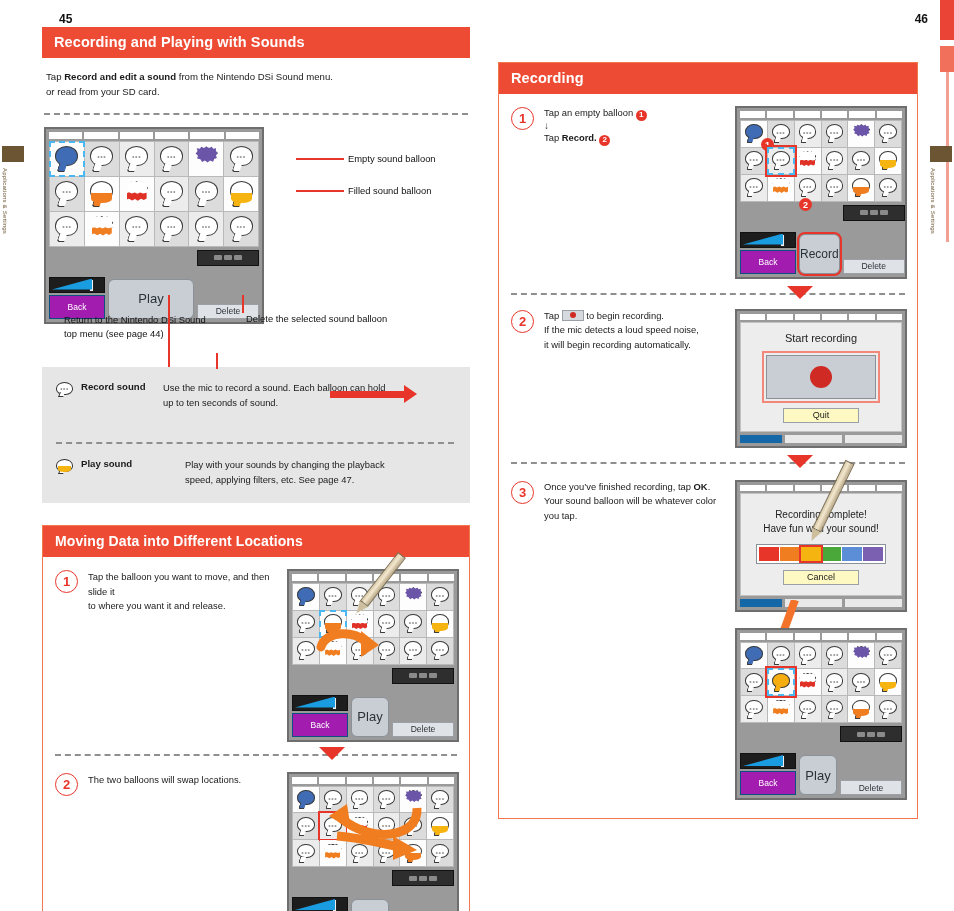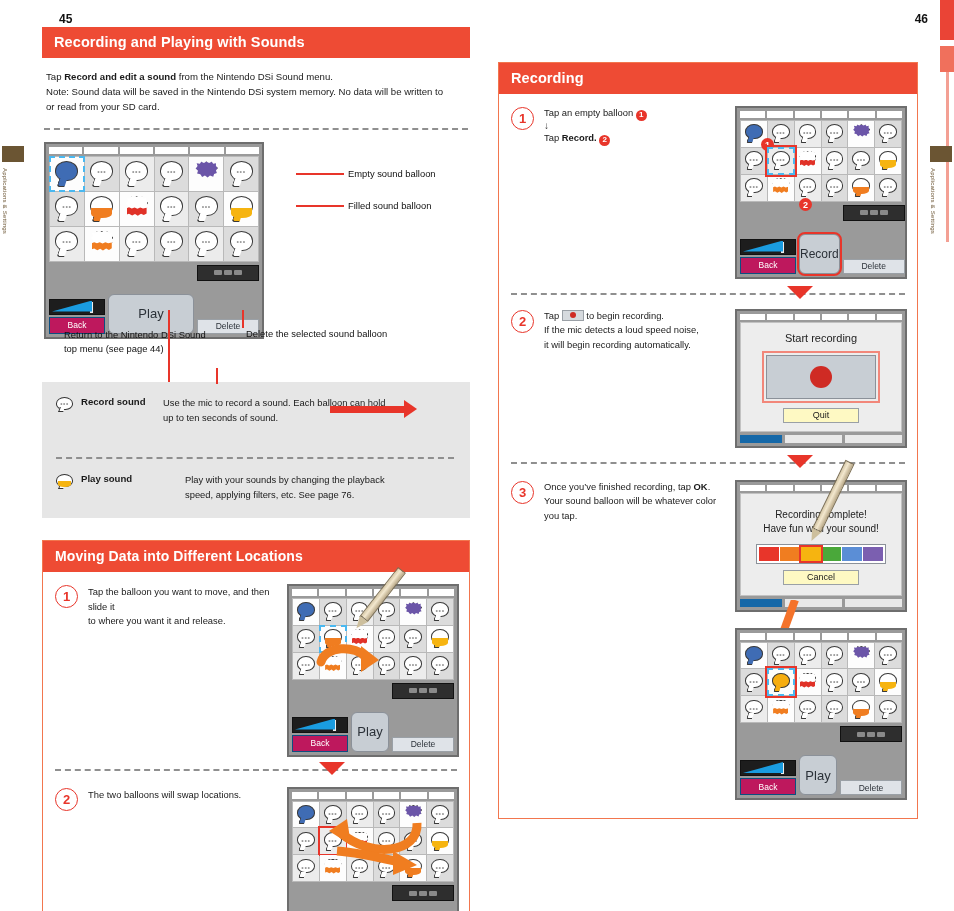--- a/index.html
+++ b/index.html
@@ -124,21 +124,21 @@
     width:56px; height:16px; background:#1d1d1d;
     border:1.5px solid #111; position:relative; overflow:hidden;
   }
   .vol::after {
     content:""; position:absolute; left:2px; bottom:2px;
     width:40px; height:11px; background:#1a9ce0;
     clip-path: polygon(0% 100%, 100% 0%, 100% 100%);
   }
   .vol .knob { position:absolute; right:10px; top:1px; width:5px; height:13px; background:#eee; border:1px solid #222;}
   .btn-back {
-    width:56px; height:17px; background:#be185d; color:#fff;
+    width:56px; height:24px; background:#a21caf; color:#fff;
     font-size:8.5px; display:flex; align-items:center; justify-content:center;
     border:1px solid #0d4f80; font-family:"Liberation Sans",sans-serif;
   }
   .btn-play {
     flex:1; height:40px; background:#c8ced4; border:1.5px solid #8b9199;
     border-radius:6px; display:flex; align-items:center; justify-content:center;
     font-size:13px; color:#2b3138;
   }
   .btn-play.record { font-size:12px; }
   .seq {
@@ -291,21 +291,20 @@
   </div>
 
   <div class="col-left">
 
     <div class="bar">Recording and Playing with Sounds</div>
 
     <div class="intro">
       <div>
         <span>Tap </span><b>Record and edit a sound</b><span> from the Nintendo DSi Sound menu.</span>
       </div>
-      <div>Note: Sound data will be saved in the Nintendo DSi system memory. No data will be written to</div>
       <div>or read from your SD card.</div>
     </div>
 
     <div class="dashed-h"></div>
 
     <div style="position:relative;height:192px;margin-top:12px;">
 
       <div class="callout" style="left:306px;top:26px;">Empty sound balloon</div>
       <div class="leader" style="left:254px;top:31px;width:48px;height:1.6px;"></div>
       <div class="callout" style="left:306px;top:58px;">Filled sound balloon</div>
@@ -496,21 +495,21 @@
       <div class="dashed-inner"></div>
       <div class="inforow">
         <div class="ico">
           <div class="b"></div>
             <div class="t"></div>
             <div class="hf"></div>
         </div>
         <div class="info-title">Play sound</div>
         <div class="info-text" style="margin-left:22px;">
           <div>Play with your sounds by changing the playback</div>
-          <div>speed,  applying filters, etc. See page 76.</div>
+          <div>speed,  applying filters, etc. See page 47.</div>
         </div>
       </div>
       <div class="arrow-right" style="left:288px;top:18px;width:90px;">
         <div class="shaft" style="width:74px;"></div>
           <div class="head"></div>
       </div>
       <div class="leader" style="left:174px;top:-14px;width:1.6px;height:16px;"></div>
     </div>
 
     <div class="osec">

